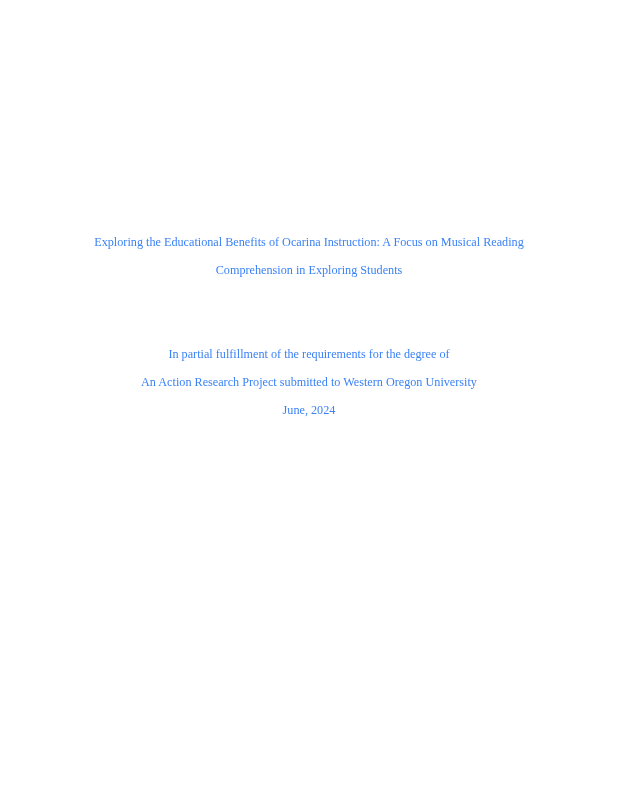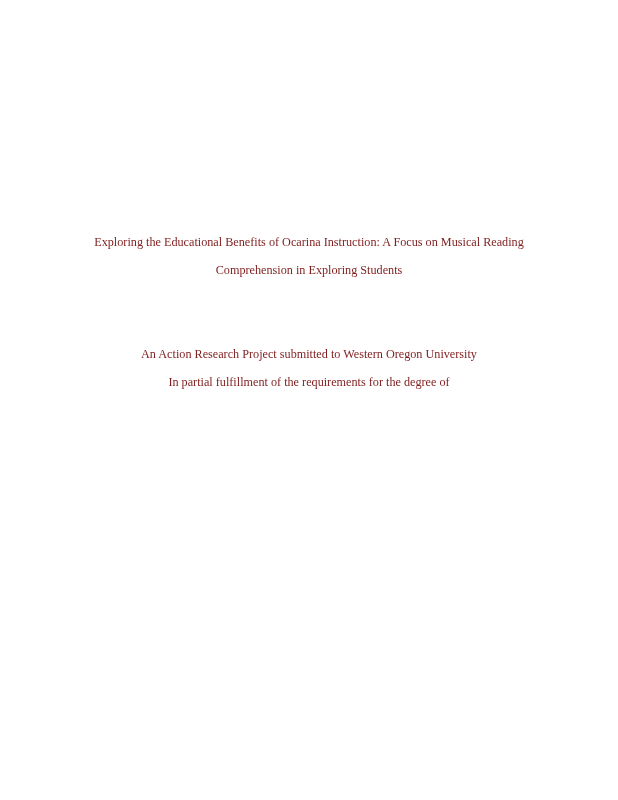--- a/index.html
+++ b/index.html
@@ -8,21 +8,21 @@
     background: #ffffff;
   }
   .page {
     position: relative;
     width: 618px;
     height: 688px;
     background: #ffffff;
     overflow: hidden;
     font-family: "Liberation Serif", "DejaVu Serif", serif;
     font-size: 12.2px;
-    color: #7f1d1d;
+    color: #3b82f6;
   }
   .content {
     position: absolute;
     top: 228px;
     left: 0;
     right: 0;
     text-align: center;
   }
   .line {
     margin: 0;
@@ -40,18 +40,19 @@
   <div class="content">
 
     <div>
       <p class="line">Exploring the Educational Benefits of Ocarina Instruction: A Focus on Musical Reading</p>
       <p class="line">Comprehension in Exploring Students</p>
     </div>
 
     <div class="block-gap"></div>
 
     <div>
+      <p class="line">In partial fulfillment of the requirements for the degree of</p>
       <p class="line">An Action Research Project submitted to Western Oregon University</p>
-      <p class="line">In partial fulfillment of the requirements for the degree of</p>
+      <p class="line">June, 2024</p>
     </div>
 
   </div>
 </div>
 
 </body></html>

